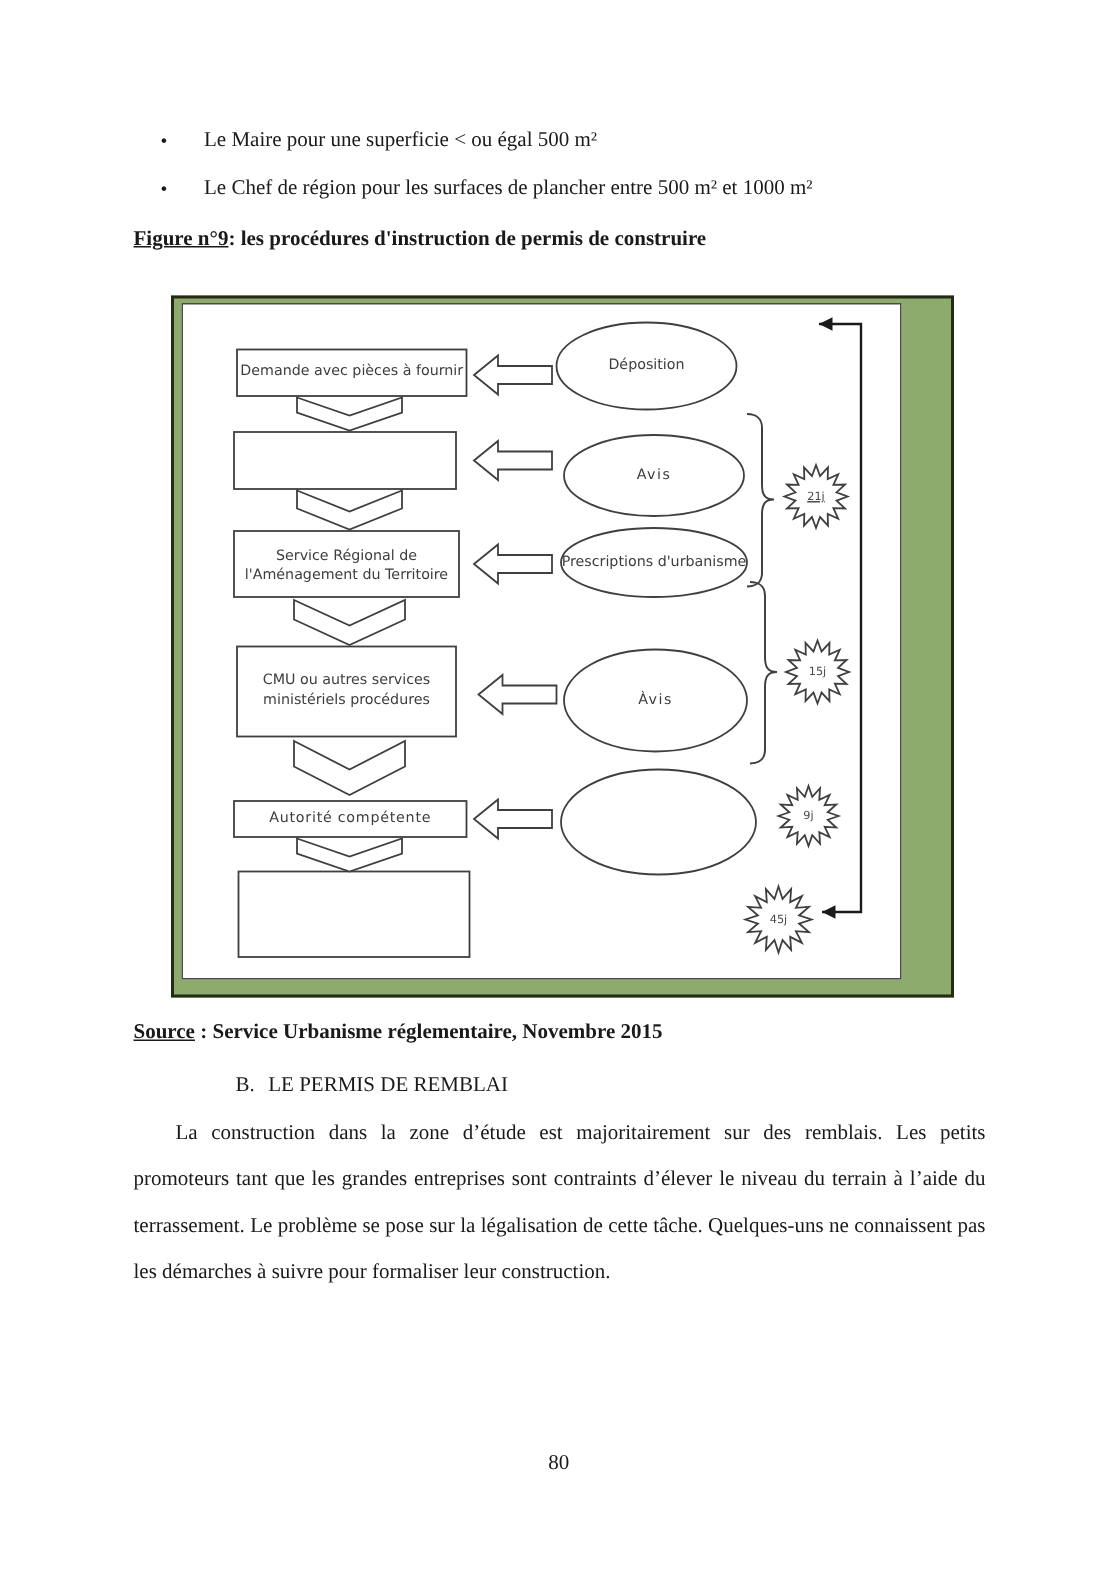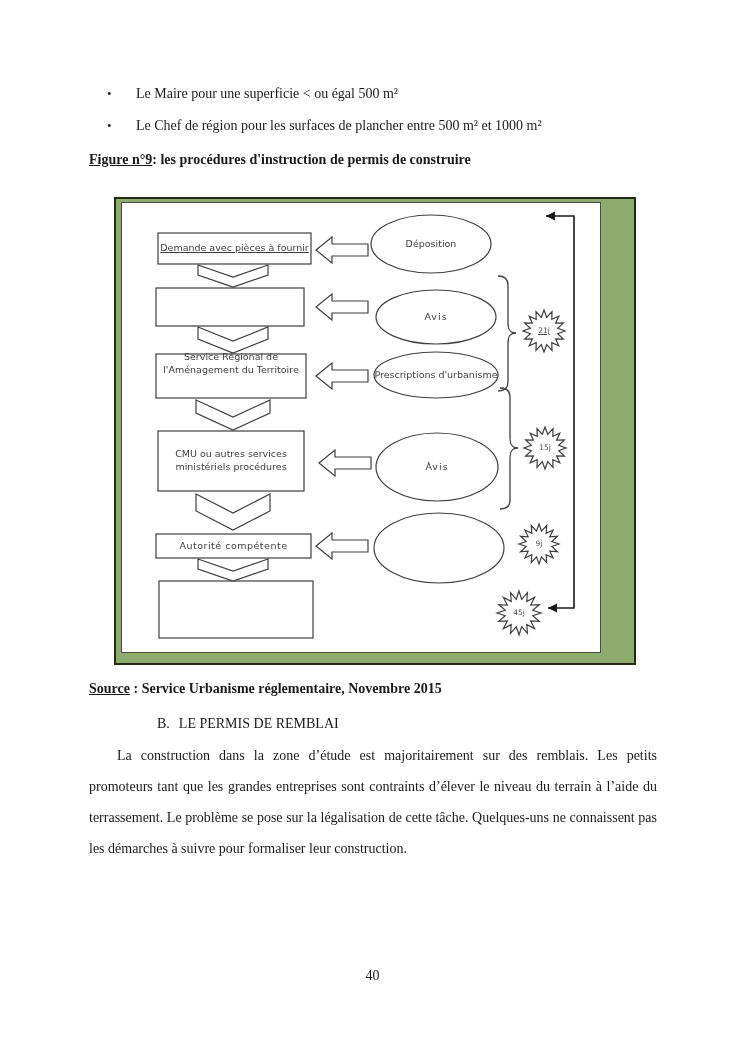--- a/index.html
+++ b/index.html
@@ -107,22 +107,22 @@
 
         <g stroke="#1a1a1a" stroke-width="1.6" fill="none">
           <polyline points="424,13 452,13 452,405 426,405"></polyline>
         </g>
         <g fill="#1a1a1a" stroke="none">
           <polygon points="424,13 433,8.5 433,17.5"></polygon>
           <polygon points="426,405 435,400.5 435,409.5"></polygon>
         </g>
       </svg>
 
-      <div class="dlabel" style="left:36px;top:30px;width:153px;height:31px;text-decoration:underline;">Demande avec pièces à fournir</div>
-      <div class="dlabel" style="left:34px;top:139px;width:150px;height:44px;">Service Régional de l'Aménagement du Territoire</div>
+      <div class="dlabel" style="left:36px;top:30px;width:153px;height:31px;">Demande avec pièces à fournir</div>
+      <div class="dlabel" style="left:34px;top:153px;width:150px;height:44px;">Service Régional de l'Aménagement du Territoire</div>
       <div class="dlabel" style="left:42px;top:228px;width:134px;height:60px;">CMU ou autres services ministériels procédures</div>
       <div class="dlabel" style="left:34px;top:331px;width:155px;height:24px;letter-spacing:0.5px;">Autorité compétente</div>
 
       <div class="dlabel" style="left:249px;top:12px;width:120px;height:58px;">Déposition</div>
       <div class="dlabel" style="left:254px;top:87px;width:120px;height:54px;letter-spacing:1px;text-align:right;">Avis</div>
       <div class="dlabel" style="left:252px;top:149px;width:124px;height:46px;">Prescriptions d'urbanisme</div>
       <div class="dlabel" style="left:254px;top:230px;width:122px;height:68px;letter-spacing:1px;">Àvis</div>
 
       <div class="dlabel dlabel-star" style="left:402px;top:121px;width:40px;height:14px;text-decoration:underline;">21j</div>
       <div class="dlabel dlabel-star" style="left:403px;top:238px;width:40px;height:14px;">15j</div>
@@ -134,15 +134,15 @@
   <div class="source-line">
     <span class="u">Source</span><span> : Service Urbanisme réglementaire, Novembre 2015</span>
   </div>
 
   <div class="section-head">
     <span class="sec-label">B.</span><span>LE PERMIS DE REMBLAI</span>
   </div>
 
   <div class="body-par">La construction dans la zone d’étude est majoritairement sur des remblais. Les petits promoteurs tant que les grandes entreprises sont contraints d’élever le niveau du terrain à l’aide du terrassement. Le problème se pose sur la légalisation de cette tâche. Quelques-uns ne connaissent pas les démarches à suivre pour formaliser leur construction.</div>
 
-  <div class="page-number">40</div>
+  <div class="page-number">80</div>
 
 </div>
 
 </body></html>

